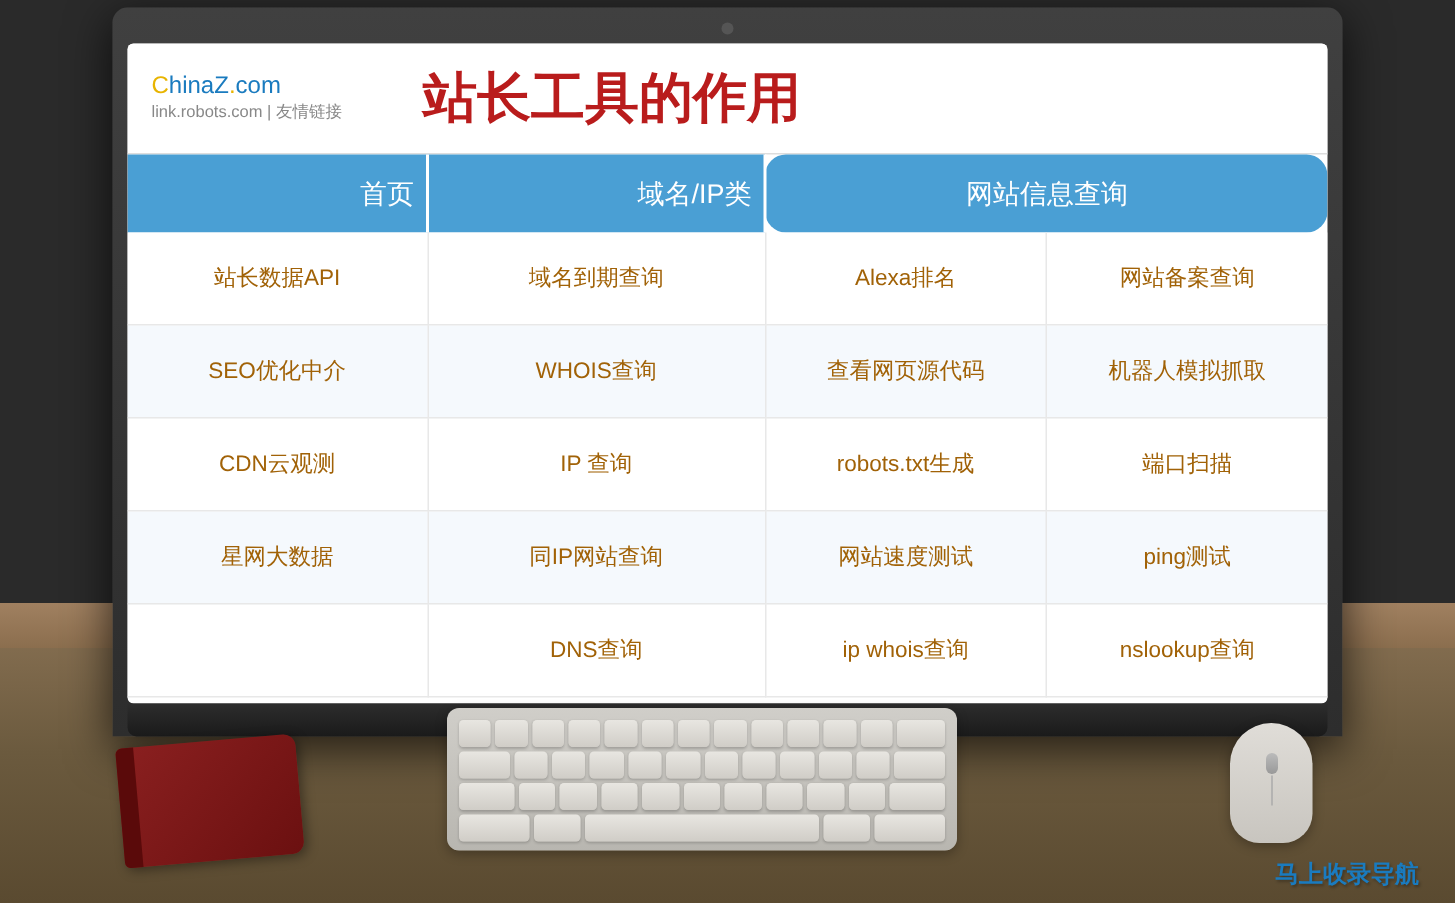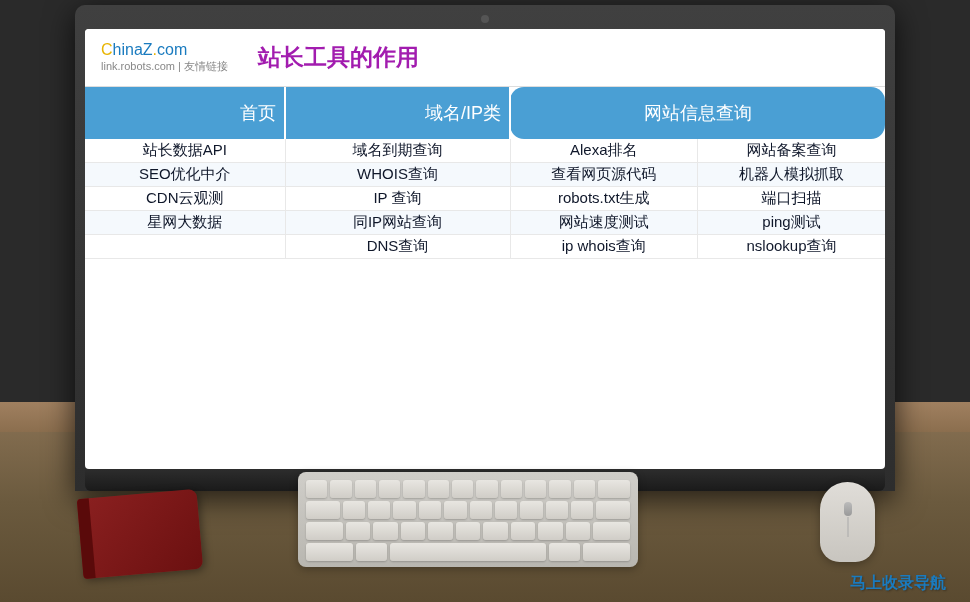--- a/index.html
+++ b/index.html
@@ -39,42 +39,43 @@
       min-height: 440px;
     }
 
     
     .screen-header {
       display: flex;
       align-items: center;
       padding: 12px 16px;
       border-bottom: 1px solid #ddd;
       background: #fff;
+      gap: 24px;
     }
 
     .logo-area {
       display: flex;
       flex-direction: column;
       margin-right: 20px;
     }
 
     .logo-c { color: #e8b400; }
     .logo-hinaz { color: #1a7bbf; }
     .logo-dot { color: #e8b400; }
     .logo-com { color: #1a7bbf; }
 
     .logo-subtitle {
       font-size: 11px;
       color: #888;
     }
 
     .page-title {
-      font-size: 23px;
+      font-size: 36px;
       font-weight: bold;
-      color: #a21caf;
+      color: #b91c1c;
       margin-left: 10px;
     }
 
     
     .content-table {
       width: 100%;
       border-collapse: collapse;
     }
 
     .col-header {
@@ -85,24 +86,24 @@
       font-size: 18px;
       font-weight: normal;
       border-right: 2px solid #fff;
     }
 
     .col-header:last-child {
       border-right: none;
     }
 
     .data-row td {
-      padding: 2px 8px;
+      padding: 21px 8px;
       text-align: center;
       font-size: 15px;
-      color: #0f172a;
+      color: #a16207;
       border-bottom: 1px solid #e8e8e8;
       border-right: 1px solid #e8e8e8;
       vertical-align: middle;
     }
 
     .data-row td:last-child {
       border-right: none;
     }
 
     .data-row:nth-child(even) td {

